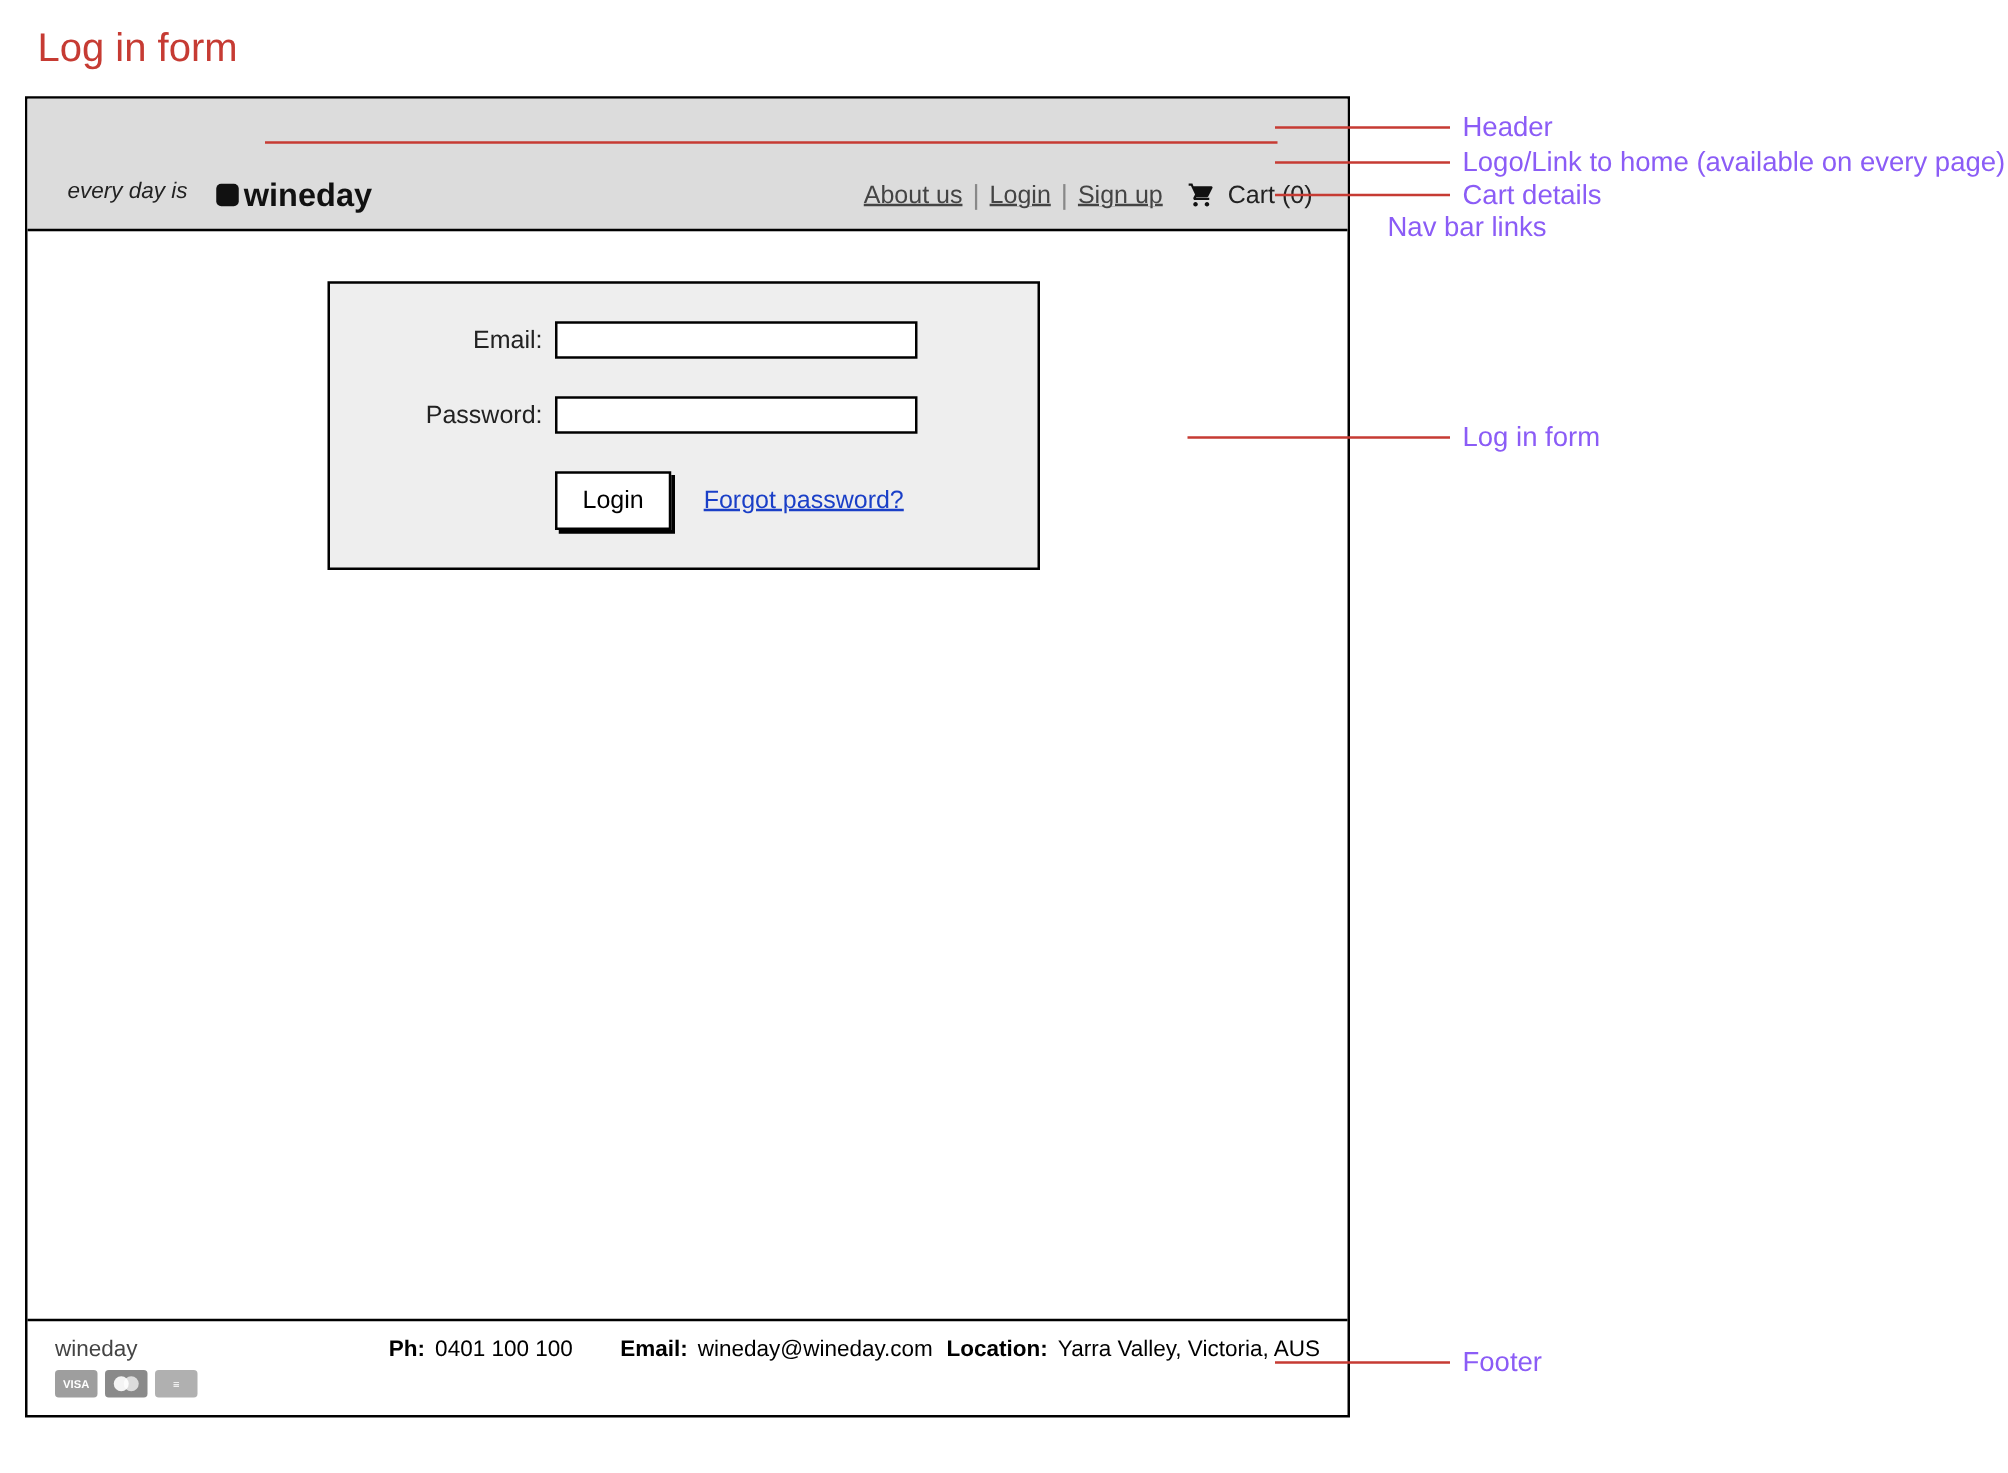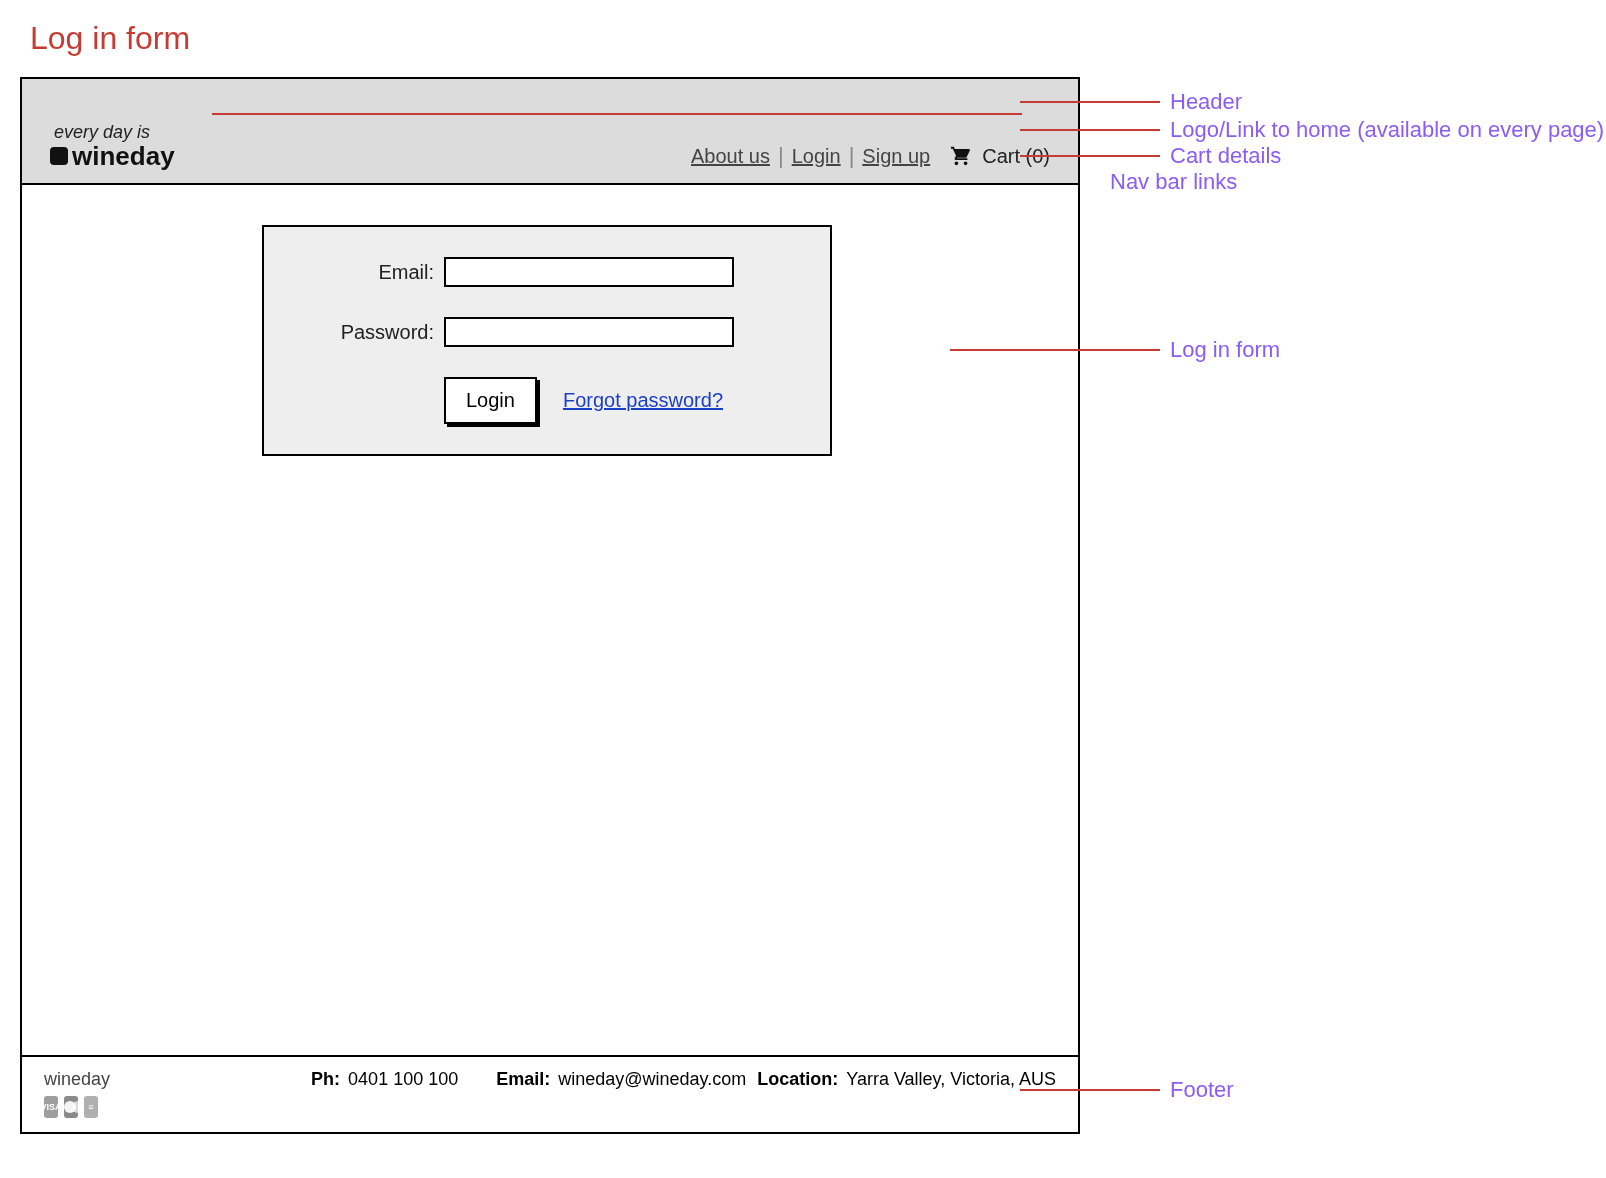--- a/index.html
+++ b/index.html
@@ -32,23 +32,23 @@
       background: #dcdcdc;
       border-bottom: 2px solid #000;
       padding: 14px 28px 14px 28px;
       display: flex;
       align-items: flex-end;
       justify-content: space-between;
       height: 106px;
     }
     .logo-block {
       display: flex;
-      flex-direction: column;
       line-height: 1;
       cursor: pointer;
+      gap: 23px;
     }
     .logo-tag {
       font-style: italic;
       font-size: 18px;
       color: #222;
       margin-bottom: 2px;
       margin-left: 4px;
     }
     .logo-main {
       display: flex;
@@ -155,21 +155,21 @@
       padding: 12px 22px 14px 22px;
       display: flex;
       justify-content: space-between;
       align-items: flex-start;
       font-size: 18px;
     }
     .footer-left { display: flex; flex-direction: column; }
     .footer-brand { color: #444; margin-bottom: 6px; }
     .card-row { display: flex; gap: 6px; }
     .card-badge {
-      width: 14px; height: 22px;
+      width: 34px; height: 22px;
       border-radius: 3px;
       background: #bdbdbd;
       display: flex; align-items: center; justify-content: center;
       font-size: 9px; font-weight: 700; color: #fff;
     }
     .card-visa { background: #9e9e9e; }
     .card-mc { background: #8a8a8a; }
     .card-amex { background: #b0b0b0; }
     .mc-circles { position: relative; width: 20px; height: 14px;}
     .mc-circles::before, .mc-circles::after {

